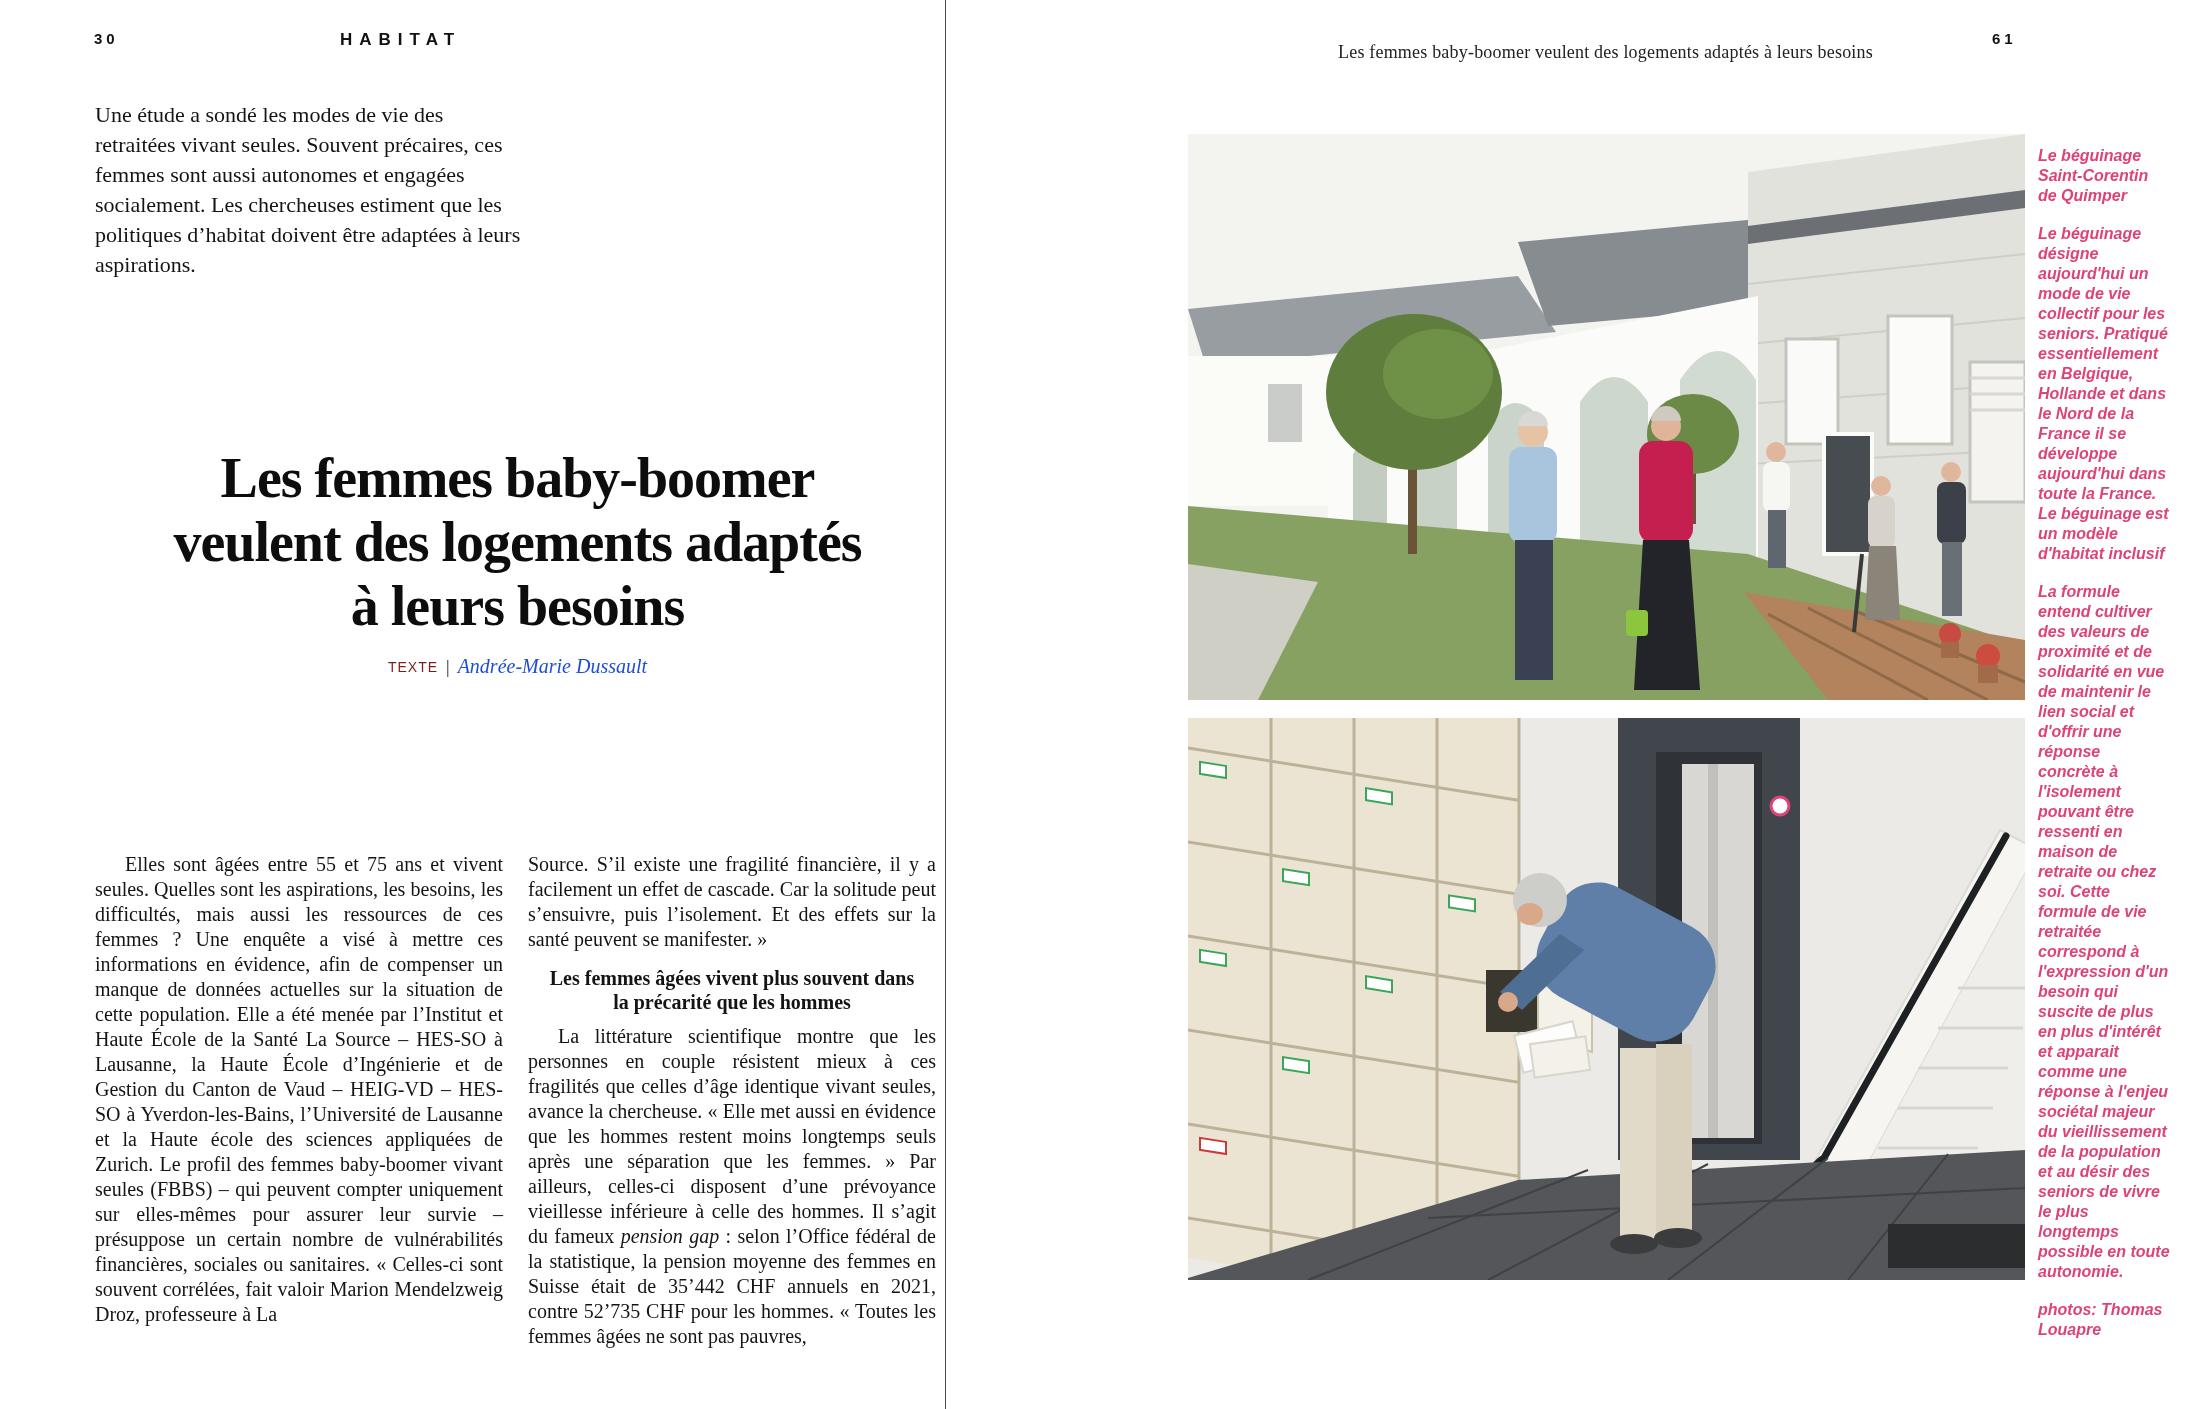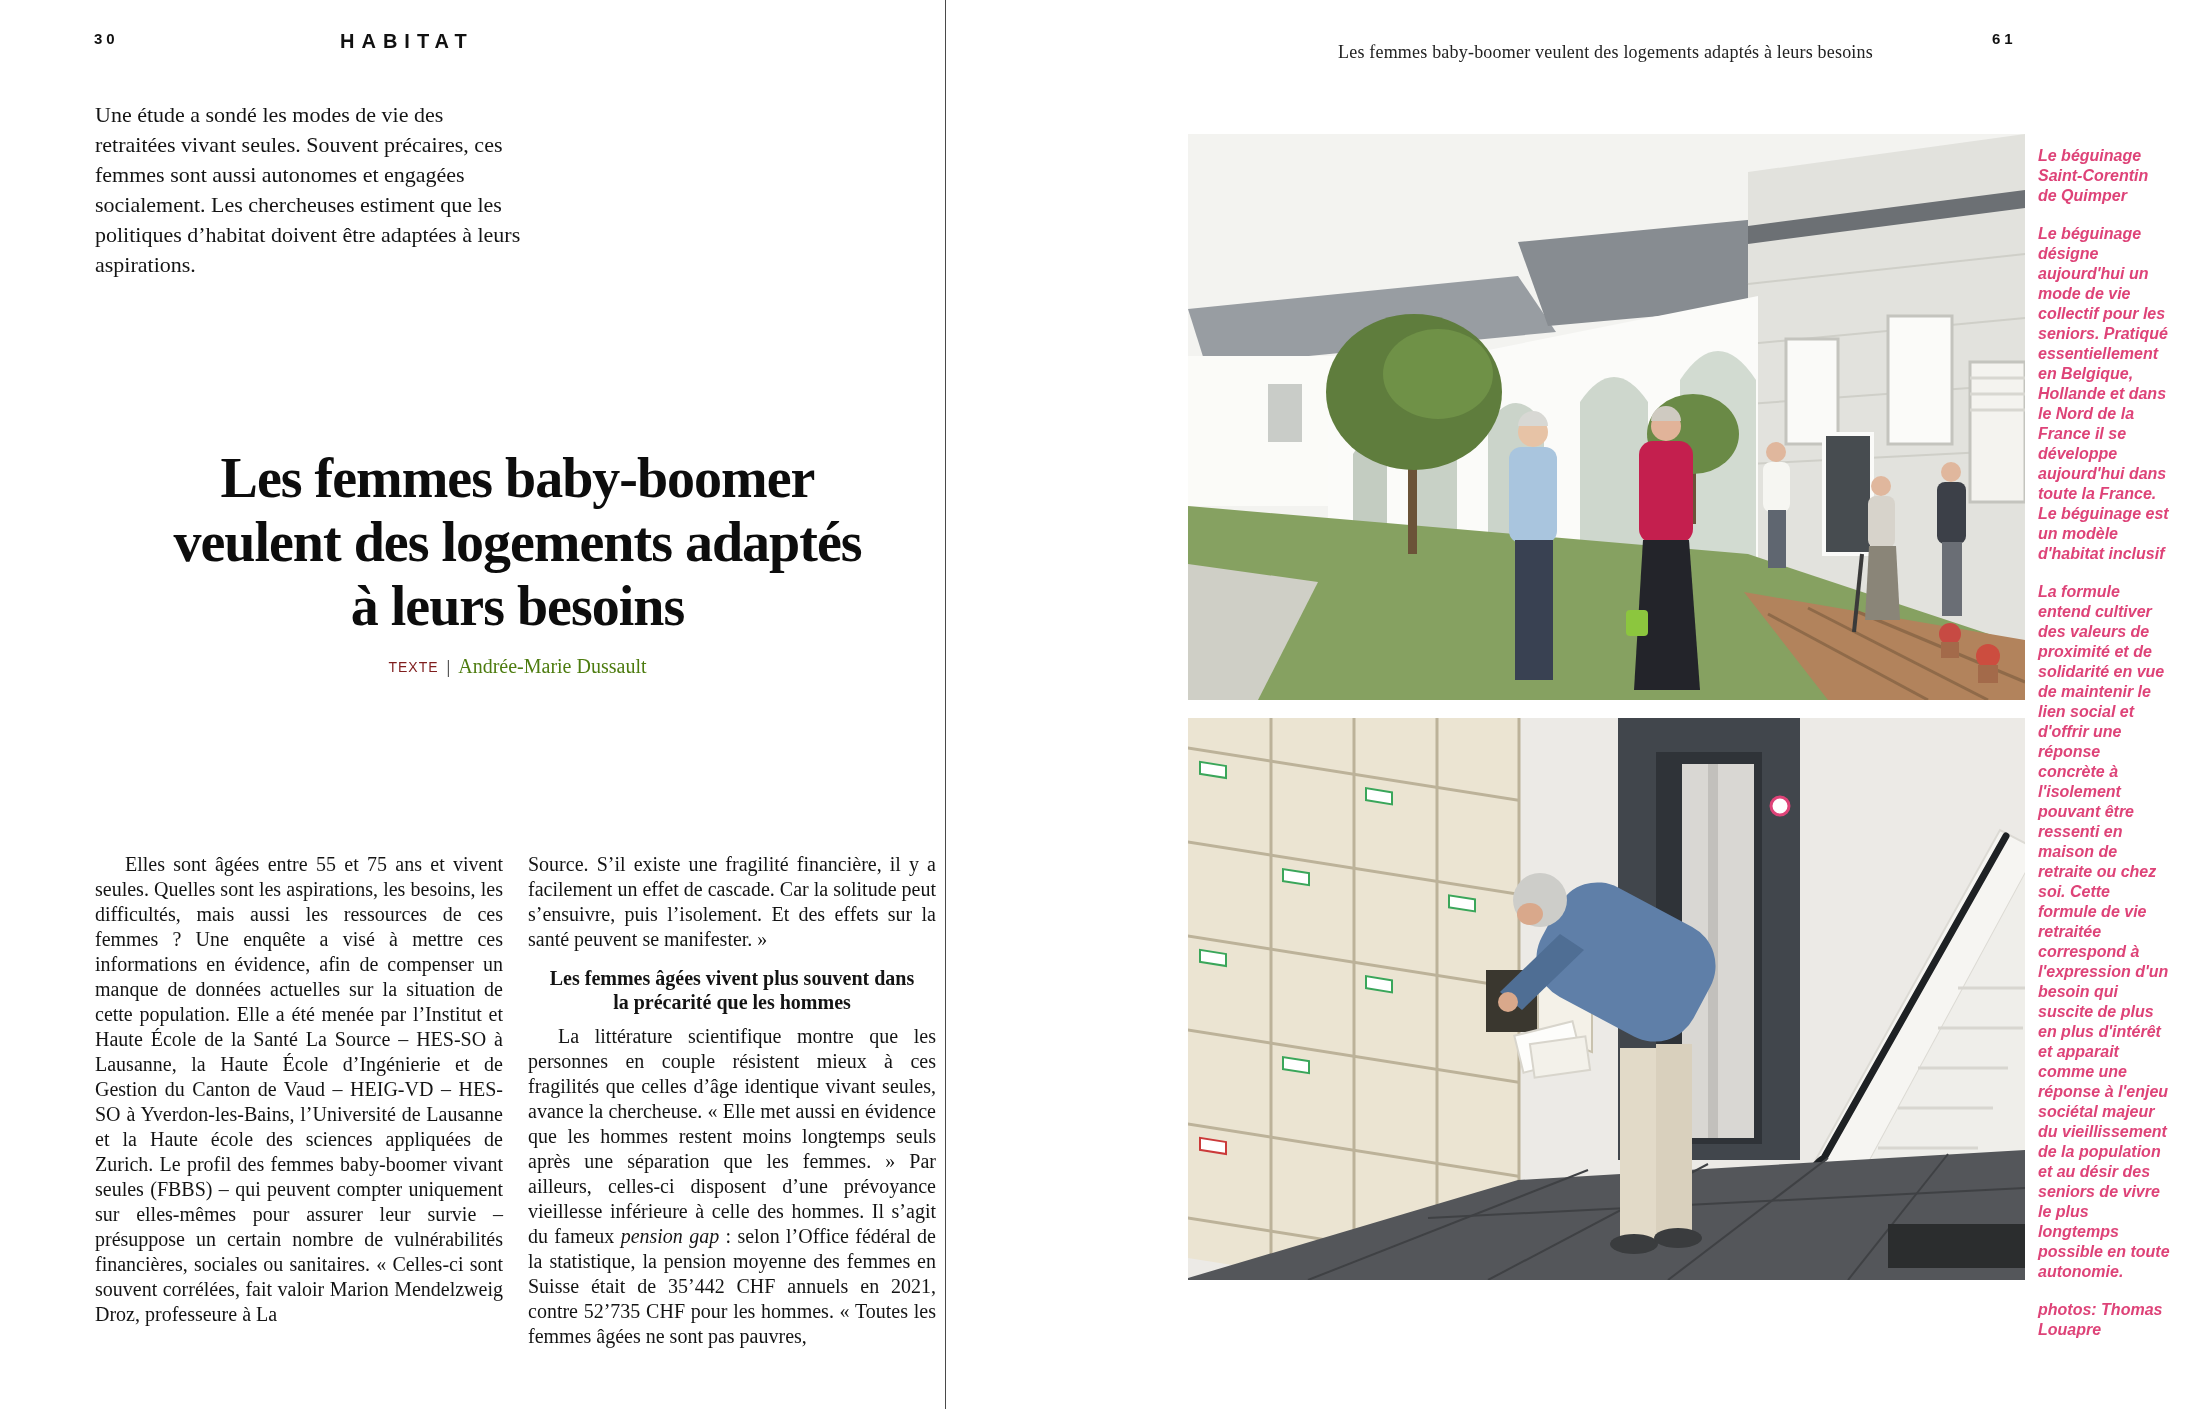--- a/index.html
+++ b/index.html
@@ -14,21 +14,21 @@
     position:absolute;left:945px;top:0;bottom:0;width:1px;
     background:#4a4a4a;
   }
   
   .folio{
     font-family:"Liberation Sans", sans-serif;font-weight:bold;
     font-size:15px;letter-spacing:4px;color:#111;
   }
   .section-head{
     font-family:"Liberation Sans", sans-serif;font-weight:bold;
-    font-size:20px;letter-spacing:7px;color:#111;
+    font-size:17px;letter-spacing:7px;color:#111;
   }
   .running-head{
     font-size:18px;color:#222;letter-spacing:.2px;
   }
   
   .intro{
     left:95px;top:100px;width:432px;
     font-size:22px;line-height:30px;color:#141414;
   }
   .title{
@@ -37,21 +37,21 @@
     letter-spacing:-1px;color:#0d0d0d;
   }
   .byline{
     left:95px;top:655px;width:845px;text-align:center;
   }
   .byline-label{
     font-family:"Liberation Sans", sans-serif;font-size:14px;
     letter-spacing:1px;color:#7f1d1d;vertical-align:1px;
   }
   .byline-sep{font-size:18px;color:#222;padding:0 8px;}
-  .byline-author{font-size:20px;color:#4d7c0f;}
+  .byline-author{font-style:italic;font-size:20px;color:#1d4ed8;}
   .bodycol{
     top:852px;width:408px;
     font-size:20px;line-height:25px;text-align:justify;color:#141414;
   }
   .col1{left:95px;text-indent:30px;}
   .col2{left:528px;}
   .col2 p{margin:0;}
   .col2 .subhead{
     margin:14px 0 10px 0;text-align:center;font-weight:bold;
     font-size:20px;line-height:24px;text-indent:0;

